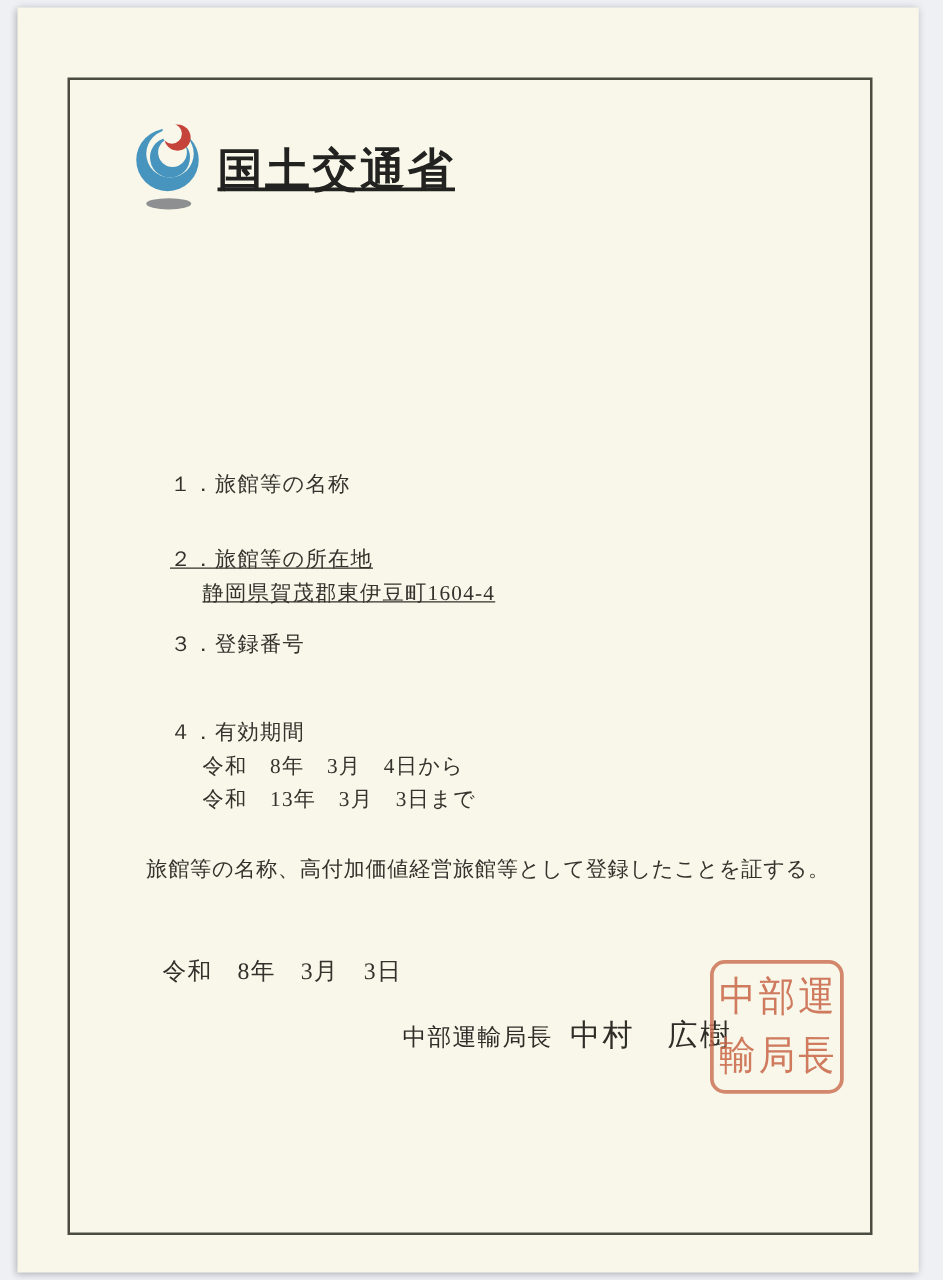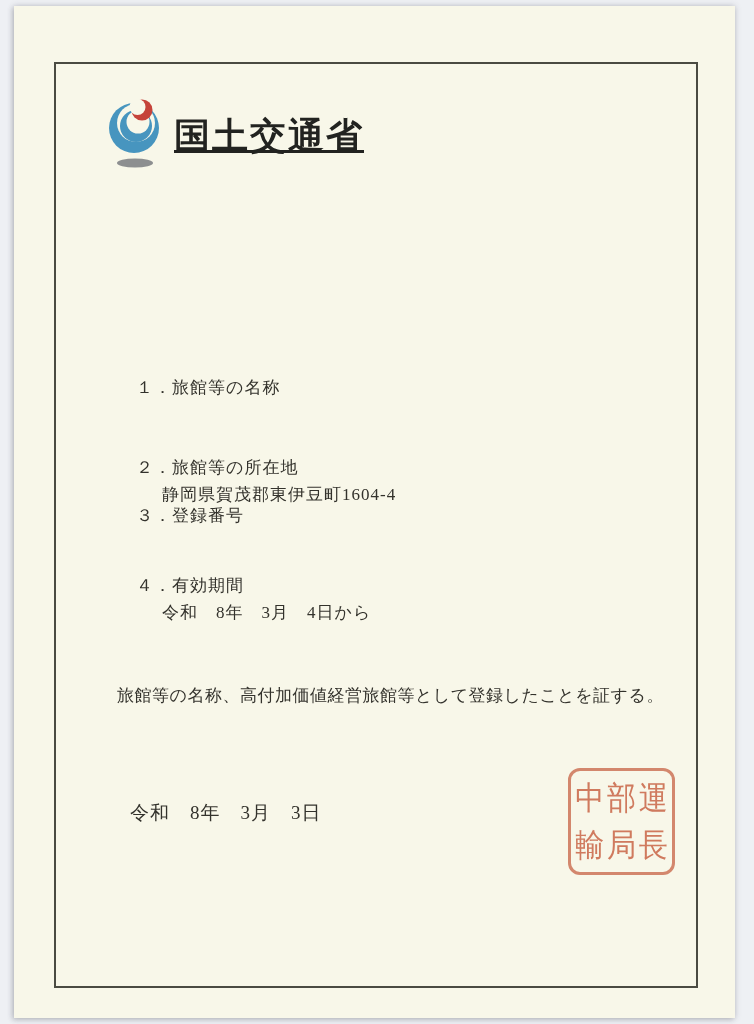--- a/index.html
+++ b/index.html
@@ -51,41 +51,40 @@
   
   .item {
     position: absolute;
     left: 122px;
     font-size: 17px;
     line-height: 27px;
     color: #33322c;
     letter-spacing: 1px;
   }
   .item-0 { top: 356px; margin-top: 12px; }
-  .item-1 { top: 448px; }
+  .item-1 { top: 428px; text-decoration: underline; }
   .item-2 { top: 496px; }
   .item-3 { top: 566px; }
   .item-value { padding-left: 26px; }
 
   
   .statement {
     position: absolute; left: 103px; top: 678px;
     width: 560px;
     font-size: 17px;
     letter-spacing: 0.5px;
     color: #33322c;
   }
 
   
   .issue-date {
     position: absolute; left: 116px; top: 758px;
     font-size: 19px;
     letter-spacing: 1px;
     color: #33322c;
-    margin-top: 36px;
   }
   .signature {
     position: absolute; left: 308px; top: 806px;
     display: flex; align-items: baseline; gap: 14px;
     color: #2e2d28;
     white-space: nowrap;
   }
   .signer-title { font-size: 19px; letter-spacing: 1px; }
   .signer-name  { font-size: 24px; letter-spacing: 2px; font-weight: 500; }
 
@@ -138,26 +137,31 @@
       <div class="item-value">静岡県賀茂郡東伊豆町1604-4</div>
     </div>
 
     <div class="item item-2">
       <div><span>３．</span><span>登録番号</span></div>
     </div>
 
     <div class="item item-3">
       <div><span>４．</span><span>有効期間</span></div>
       <div class="item-value">令和　8年　3月　4日から</div>
+      <div class="item-value">令和　13年　3月　3日まで</div>
     </div>
 
     <div class="statement">旅館等の名称、高付加価値経営旅館等として登録したことを証する。</div>
 
     <div class="issue-date">令和　8年　3月　3日</div>
 
+    <div class="signature">
+      <span class="signer-title">中部運輸局長</span>
+      <span class="signer-name">中村　広樹</span>
+    </div>
 
     <div class="seal">
       <span class="seal-char">中</span>
       <span class="seal-char">部</span>
       <span class="seal-char">運</span>
       <span class="seal-char">輸</span>
       <span class="seal-char">局</span>
       <span class="seal-char">長</span>
     </div>
   </div>

